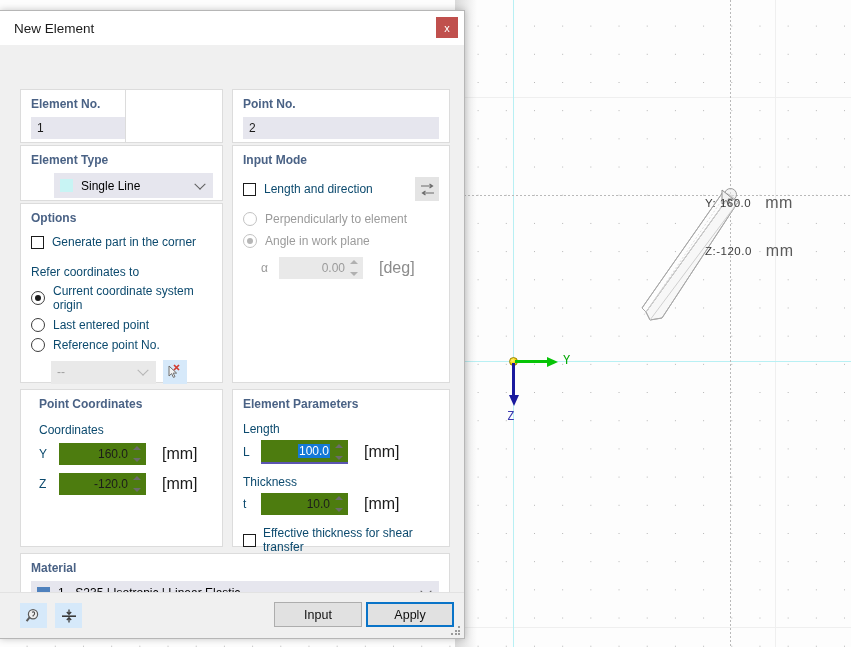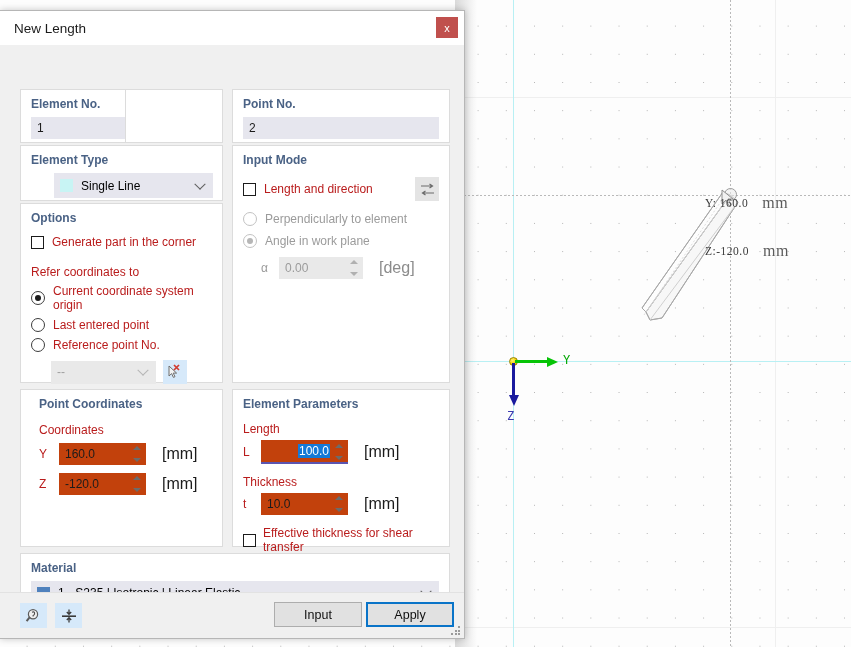--- a/index.html
+++ b/index.html
@@ -64,21 +64,21 @@
     background: #efefef;
   }
   .soft-v {
     position: absolute;
     top: 0; bottom: 0;
     width: 1px;
     background: #efefef;
   }
   #coord-readout {
     position: absolute;
-    font-family: Liberation Serif, serif;
+    font-family: Liberation Sans, sans-serif;
     font-size: 11.5px;
     color: #3a3a3a;
     line-height: 16px;
     letter-spacing: .5px;
     white-space: pre;
   }
   #coord-readout .unit { color: #5b5b5b; }
 
   
   #gizmo { position: absolute; }
@@ -205,32 +205,32 @@
   }
   .gbox > .legend {
     color: #4a6285;
     font-weight: bold;
     font-size: 12px;
     margin: 7px 0 6px 10px;
   }
 
   
   .field {
-    background: #c2410c;
+    background: #4d7c0f;
     border: none;
     height: 22px;
     font-family: "Liberation Sans", sans-serif;
     font-size: 12px;
     color: #1b1b1b;
     padding: 0 6px;
     outline: none;
     width: 100%;
   }
   .field.readonly { background: #e6e6ee; }
-  .field.num { padding-right: 4px; }
+  .field.num { text-align: right; padding-right: 4px; }
   .field.disabled { background: #e9e9e9; color: #9b9b9b; }
 
   .spin-wrap {
     position: relative;
     display: inline-block;
   }
   .spin-wrap .field { padding-right: 18px; }
   .spin {
     position: absolute;
     right: 4px; top: 3px;
@@ -262,21 +262,21 @@
     padding: 0 1px;
   }
 
   .unit {
     font-size: 16px;
     color: #1b1b1b;
     margin-left: 8px;
   }
   .unit.dim { color: #8c8c8c; }
 
-  .lbl { font-size: 12px; color: #b91c1c; }
+  .lbl { font-size: 12px; color: #0c4a6e; }
   .lbl.dim { color: #9b9b9b; }
 
   
   .combo {
     background: #e6e6ee;
     height: 25px;
     display: flex;
     align-items: center;
     position: relative;
     cursor: pointer;
@@ -432,21 +432,21 @@
     <div class="z-head"></div>
     <div class="z-label">Z</div>
   </div>
 
   <div id="left-fade"></div>
 </div>
 
 <div id="dialog">
 
   <div id="titlebar">
-    <span class="title">New Length</span>
+    <span class="title">New Element</span>
     <button id="close-btn">x</button>
   </div>
 
   <div id="dialog-body">
 
     <div class="gbox" style="left:20px; top:44px; width:196px; height:54px;">
       <div class="legend">Element No.</div>
       <div style="margin:0 10px;">
         <input class="field readonly" readonly="" value="1" style="">
       </div>

